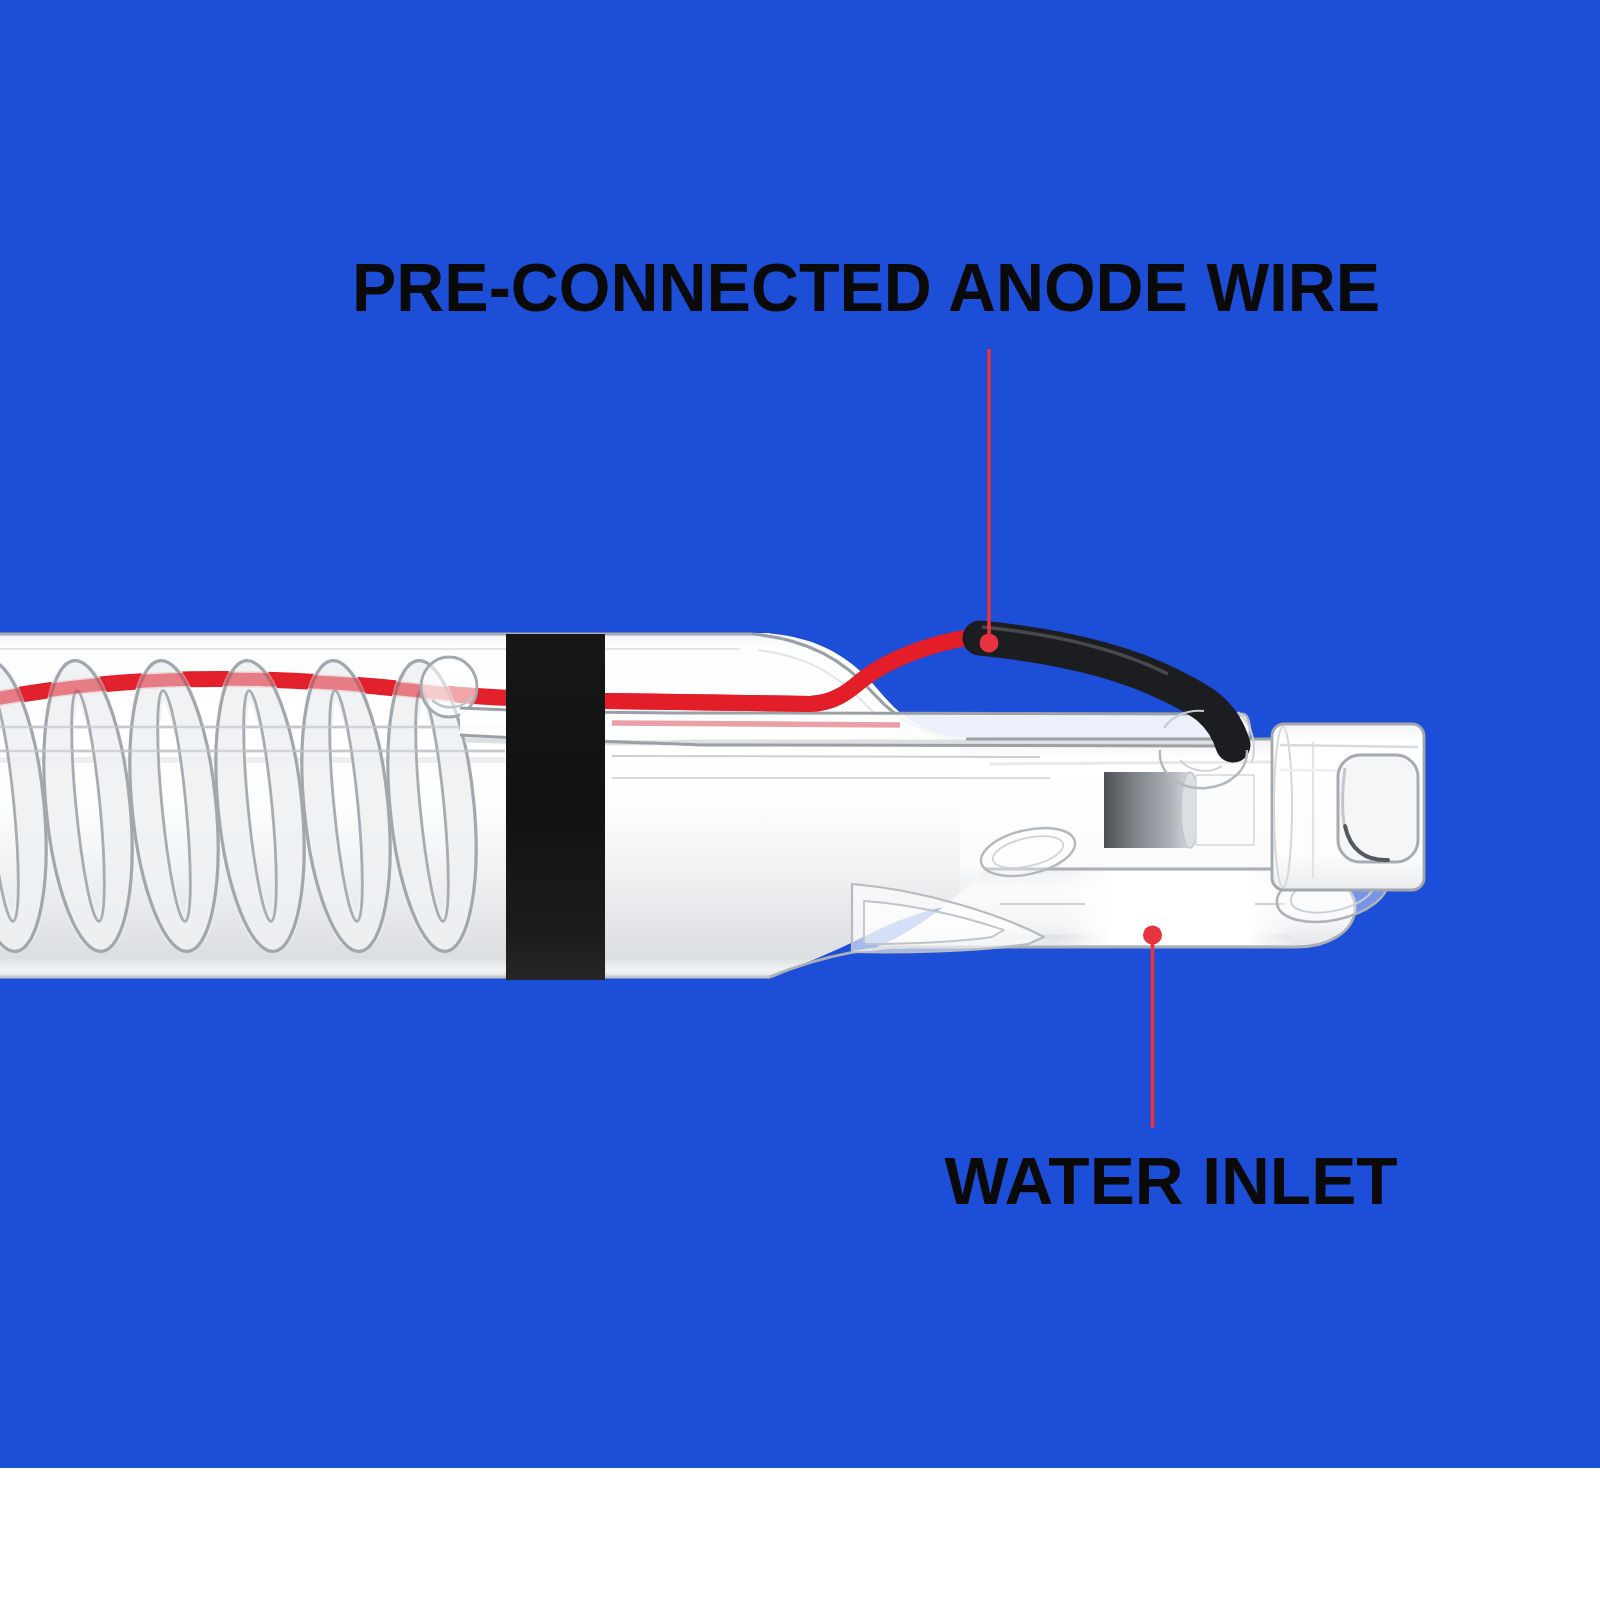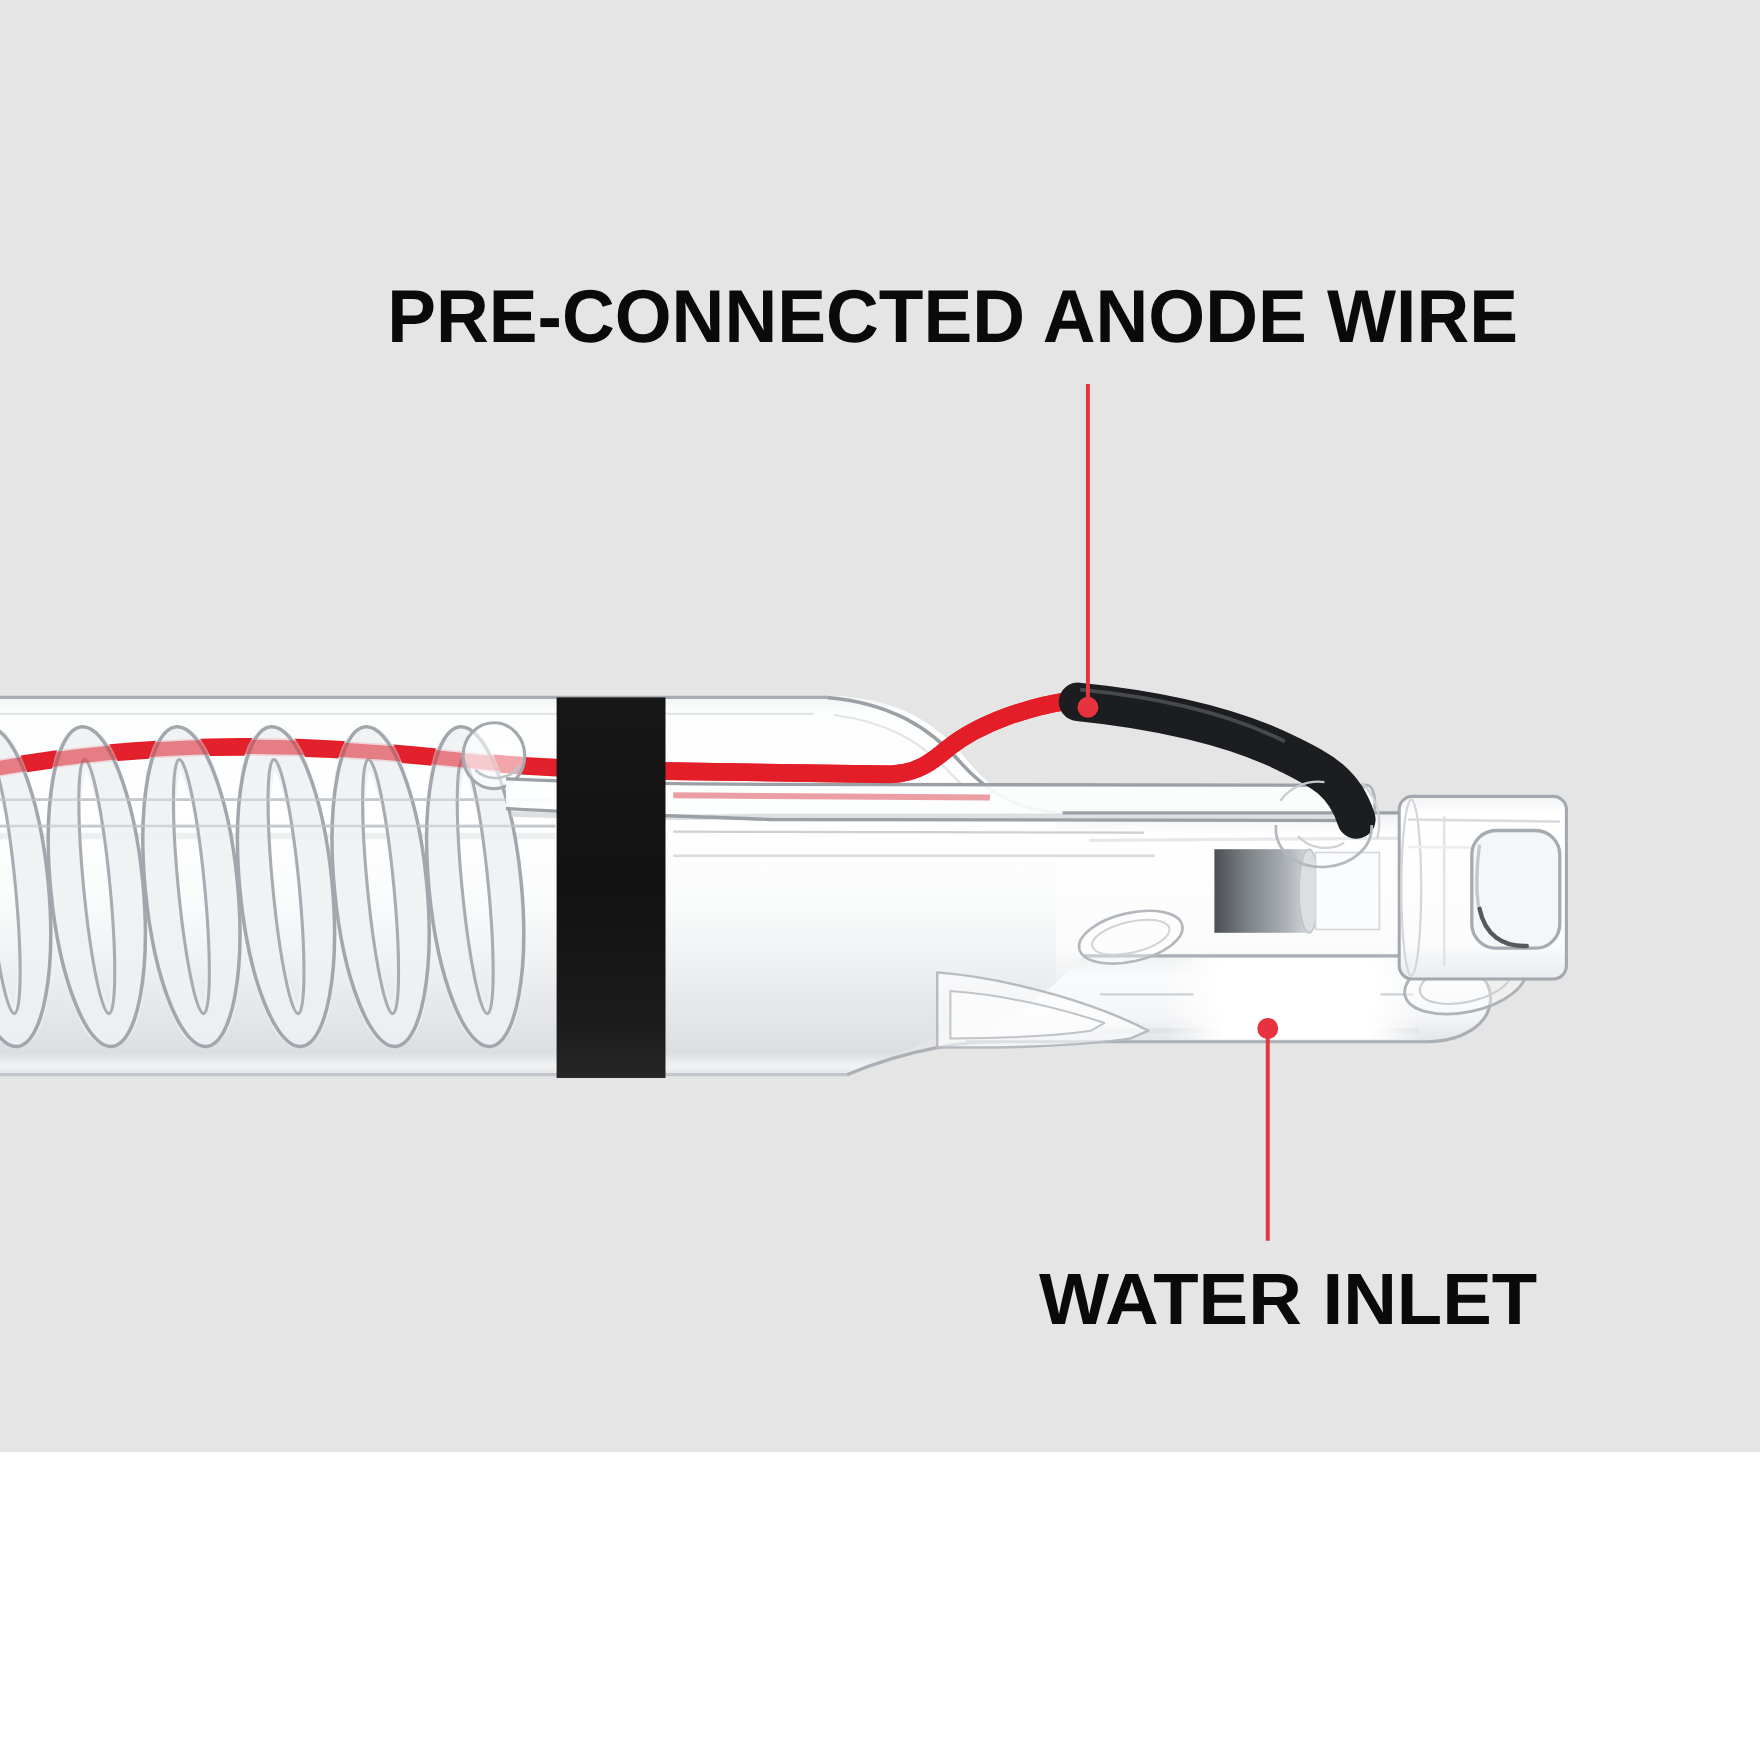--- a/index.html
+++ b/index.html
@@ -1,16 +1,16 @@
 <!DOCTYPE html>
 <html><head>
 <meta charset="utf-8">
 <style>
   html,body{margin:0;padding:0;background:#ffffff;}
-  #stage{position:relative;width:1600px;height:1320px;background:#e5e5e5;overflow:hidden;
+  #stage{position:relative;width:1600px;height:1468px;background:#1d4ed8;overflow:hidden;
          font-family:"Liberation Sans", sans-serif;}
   svg{position:absolute;left:0;top:0;}
 </style>
 </head>
 <body>
 <div id="stage">
 <svg width="1600" height="1600" viewBox="0 0 1600 1600">
 <defs>
   <linearGradient id="tubeShade" x1="0" y1="0" x2="0" y2="1">
     <stop offset="0" stop-color="#f1f2f4"></stop>

